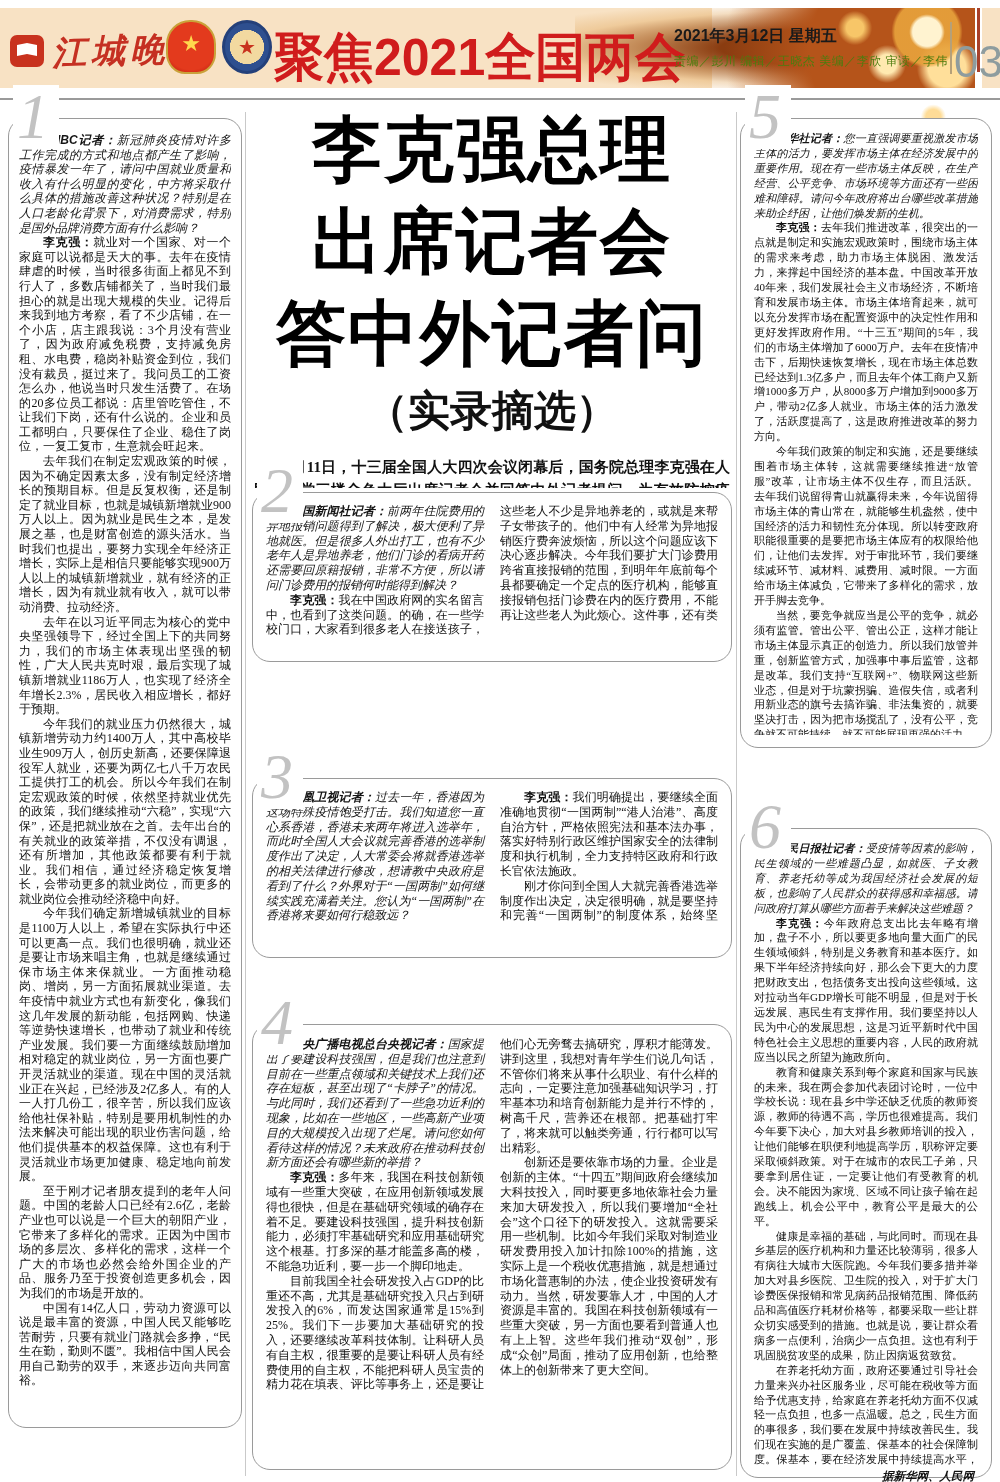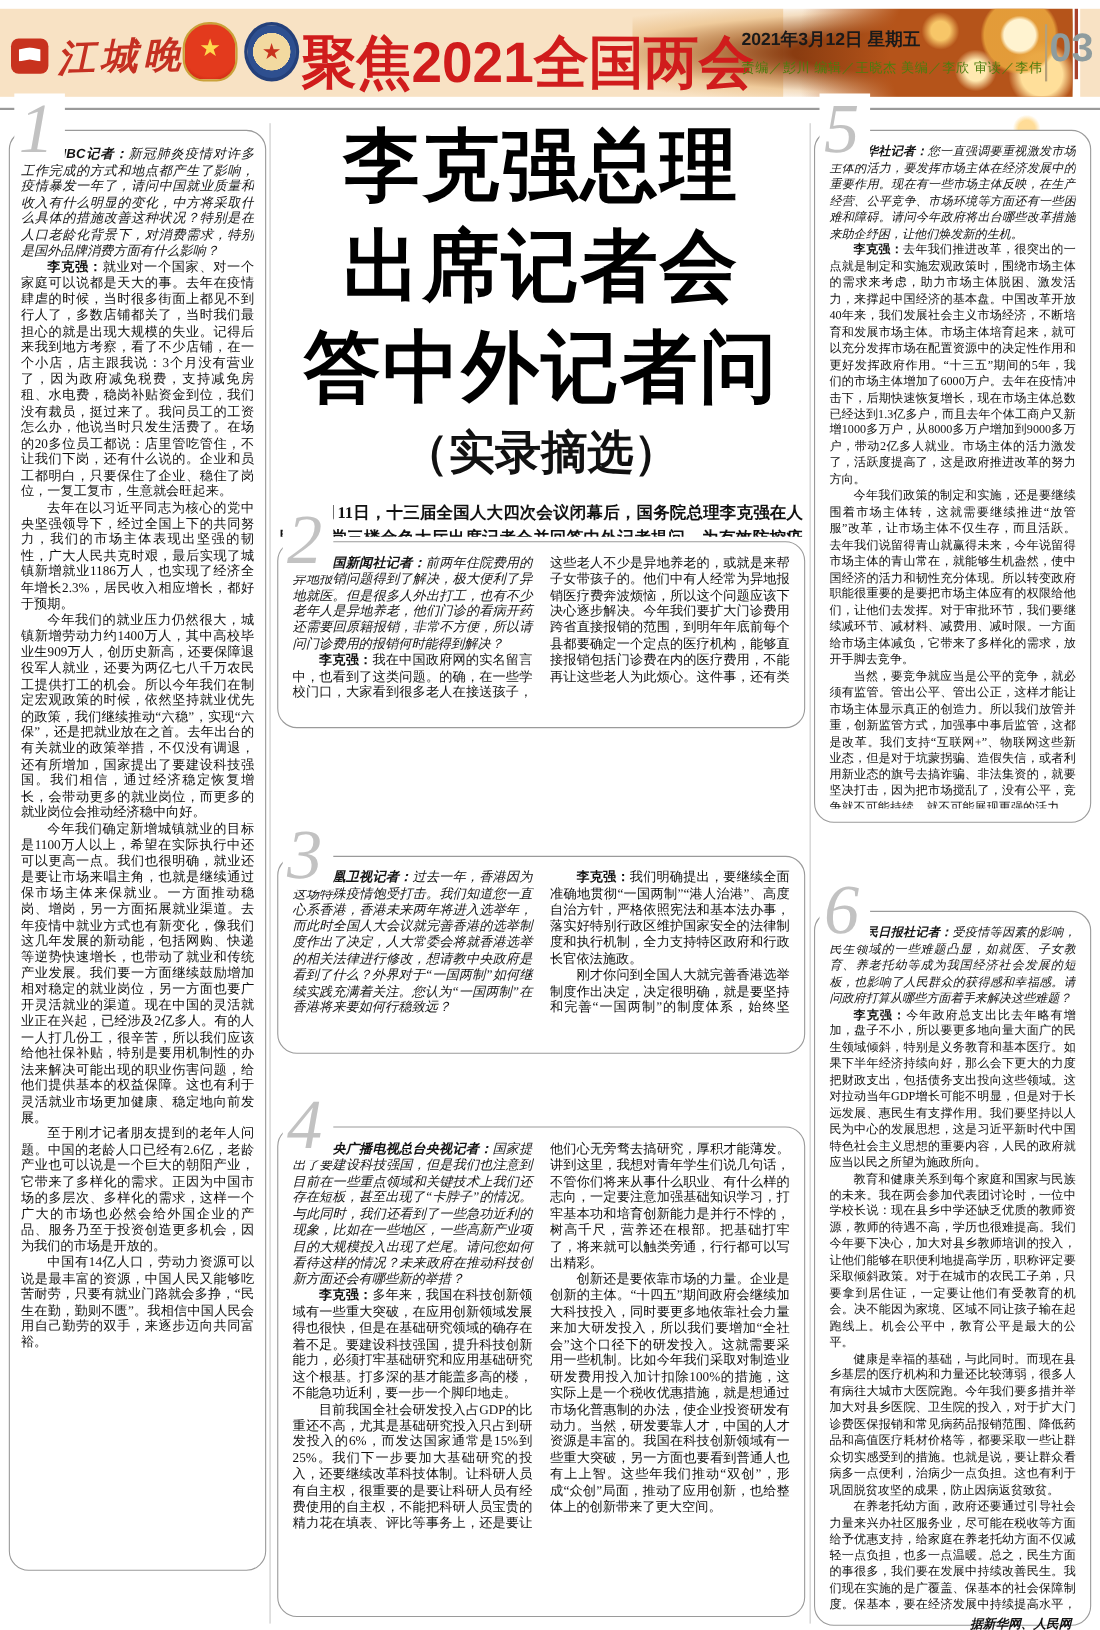--- a/index.html
+++ b/index.html
@@ -40,21 +40,21 @@
     background:radial-gradient(circle at 50% 45%, #e33a1d 0 70%, #b81708 100%); }
   .emblem.national i { color:#ffd84d; font-size:22px; margin-top:-6px; }
   .emblem.cppcc { left:222px; border-radius:50%; border:3px solid #24407a;
     background:radial-gradient(circle, #f2d9a0 0 52%, #2e4f8f 53% 100%); }
   .emblem.cppcc i { color:#c8321e; font-size:20px; }
   .banner-title { position:absolute; left:274px; top:16px; font-size:50px; font-weight:900;
     color:#d01c1c; letter-spacing:0; white-space:nowrap; transform:scaleY(1.04); }
   .head-right { position:absolute; right:52px; top:18px; text-align:left; }
   .date { font-size:16px; font-weight:700; color:#1a1a1a; }
   .editors { margin-top:6px; font-size:12px; color:#4d7c0f; letter-spacing:.5px; }
-  .pageno { position:absolute; right:0px; top:14px; width:46px; font-size:36px; color:#8e9c9e; font-weight:700; }
+  .pageno { position:absolute; right:0px; top:29px; width:46px; font-size:44px; color:#8e9c9e; font-weight:400; }
   .head-div { position:absolute; right:48px; top:14px; width:2px; height:52px; background:#b5a079; }
   .hrule { position:absolute; left:0; top:98px; width:1000px; height:2px; background:#9a9a9a; }
 
   
   .vrule { position:absolute; top:112px; width:1px; height:1364px; background:#c9c9c9; }
   .v1 { left:245px; } .v2 { left:736px; }
 
   
   .headline { position:absolute; left:252px; top:104px; width:480px; height:384px; text-align:center; overflow:hidden; }
   .hl { font-size:70px; font-weight:900; line-height:92px; letter-spacing:2px; color:#000; transform:scaleY(1.02); }
@@ -130,22 +130,23 @@
     <div class="hl">答中外记者问</div>
     <div class="hl-sub">（实录摘选）</div>
     <p class="intro">3月11日，十三届全国人大四次会议闭幕后，国务院总理李克强在人民大会堂三楼金色大厅出席记者会并回答中外记者提问。为有效防控疫情，共同维护公共卫生与健康，记者会采用网络视频形式进行。</p>
   </div>
 
   <section class="box box1">
     <span class="sec-num">1</span>
     <div class="paras">
         <p class="q"><b>CNBC记者：</b>新冠肺炎疫情对许多工作完成的方式和地点都产生了影响，疫情暴发一年了，请问中国就业质量和收入有什么明显的变化，中方将采取什么具体的措施改善这种状况？特别是在人口老龄化背景下，对消费需求，特别是国外品牌消费方面有什么影响？</p>
         <p class="a"><b>李克强：</b>就业对一个国家、对一个家庭可以说都是天大的事。去年在疫情肆虐的时候，当时很多街面上都见不到行人了，多数店铺都关了，当时我们最担心的就是出现大规模的失业。记得后来我到地方考察，看了不少店铺，在一个小店，店主跟我说：3个月没有营业了，因为政府减免税费，支持减免房租、水电费，稳岗补贴资金到位，我们没有裁员，挺过来了。我问员工的工资怎么办，他说当时只发生活费了。在场的20多位员工都说：店里管吃管住，不让我们下岗，还有什么说的。企业和员工都明白，只要保住了企业、稳住了岗位，一复工复市，生意就会旺起来。</p>
+        <p class="a">去年我们在制定宏观政策的时候，因为不确定因素太多，没有制定经济增长的预期目标。但是反复权衡，还是制定了就业目标，也就是城镇新增就业900万人以上。因为就业是民生之本，是发展之基，也是财富创造的源头活水。当时我们也提出，要努力实现全年经济正增长，实际上是相信只要能够实现900万人以上的城镇新增就业，就有经济的正增长，因为有就业就有收入，就可以带动消费、拉动经济。</p>
         <p class="a">去年在以习近平同志为核心的党中央坚强领导下，经过全国上下的共同努力，我们的市场主体表现出坚强的韧性，广大人民共克时艰，最后实现了城镇新增就业1186万人，也实现了经济全年增长2.3%，居民收入相应增长，都好于预期。</p>
-        <p class="a">今年我们的就业压力仍然很大，城镇新增劳动力约1400万人，其中高校毕业生909万人，创历史新高，还要保障退役军人就业，还要为两亿七八千万农民工提供打工的机会。所以今年我们在制定宏观政策的时候，依然坚持就业优先的政策，我们继续推动“六稳”，实现“六保”，还是把就业放在之首。去年出台的有关就业的政策举措，不仅没有调退，还有所增加，国家提出了要建设科技强国。我们相信，通过经济稳定恢复增长，会带动更多的就业岗位，而更多的就业岗位会推动经济稳中向好。</p>
+        <p class="a">今年我们的就业压力仍然很大，城镇新增劳动力约1400万人，其中高校毕业生909万人，创历史新高，还要保障退役军人就业，还要为两亿七八千万农民工提供打工的机会。所以今年我们在制定宏观政策的时候，依然坚持就业优先的政策，我们继续推动“六稳”，实现“六保”，还是把就业放在之首。去年出台的有关就业的政策举措，不仅没有调退，还有所增加，其他政策都要有利于就业。我们相信，通过经济稳定恢复增长，会带动更多的就业岗位，而更多的就业岗位会推动经济稳中向好。</p>
         <p class="a">今年我们确定新增城镇就业的目标是1100万人以上，希望在实际执行中还可以更高一点。我们也很明确，就业还是要让市场来唱主角，也就是继续通过保市场主体来保就业。一方面推动稳岗、增岗，另一方面拓展就业渠道。去年疫情中就业方式也有新变化，像我们这几年发展的新动能，包括网购、快递等逆势快速增长，也带动了就业和传统产业发展。我们要一方面继续鼓励增加相对稳定的就业岗位，另一方面也要广开灵活就业的渠道。现在中国的灵活就业正在兴起，已经涉及2亿多人。有的人一人打几份工，很辛苦，所以我们应该给他社保补贴，特别是要用机制性的办法来解决可能出现的职业伤害问题，给他们提供基本的权益保障。这也有利于灵活就业市场更加健康、稳定地向前发展。</p>
         <p class="a">至于刚才记者朋友提到的老年人问题。中国的老龄人口已经有2.6亿，老龄产业也可以说是一个巨大的朝阳产业，它带来了多样化的需求。正因为中国市场的多层次、多样化的需求，这样一个广大的市场也必然会给外国企业的产品、服务乃至于投资创造更多机会，因为我们的市场是开放的。</p>
         <p class="a">中国有14亿人口，劳动力资源可以说是最丰富的资源，中国人民又能够吃苦耐劳，只要有就业门路就会多挣，“民生在勤，勤则不匮”。我相信中国人民会用自己勤劳的双手，来逐步迈向共同富裕。</p>
       </div>
   </section>
 
   <section class="box box2">
     <span class="sec-num">2</span>
     <div class="paras cols2">
         <p class="q"><b>中国新闻社记者：</b>前两年住院费用的异地报销问题得到了解决，极大便利了异地就医。但是很多人外出打工，也有不少老年人是异地养老，他们门诊的看病开药还需要回原籍报销，非常不方便，所以请问门诊费用的报销何时能得到解决？</p>

